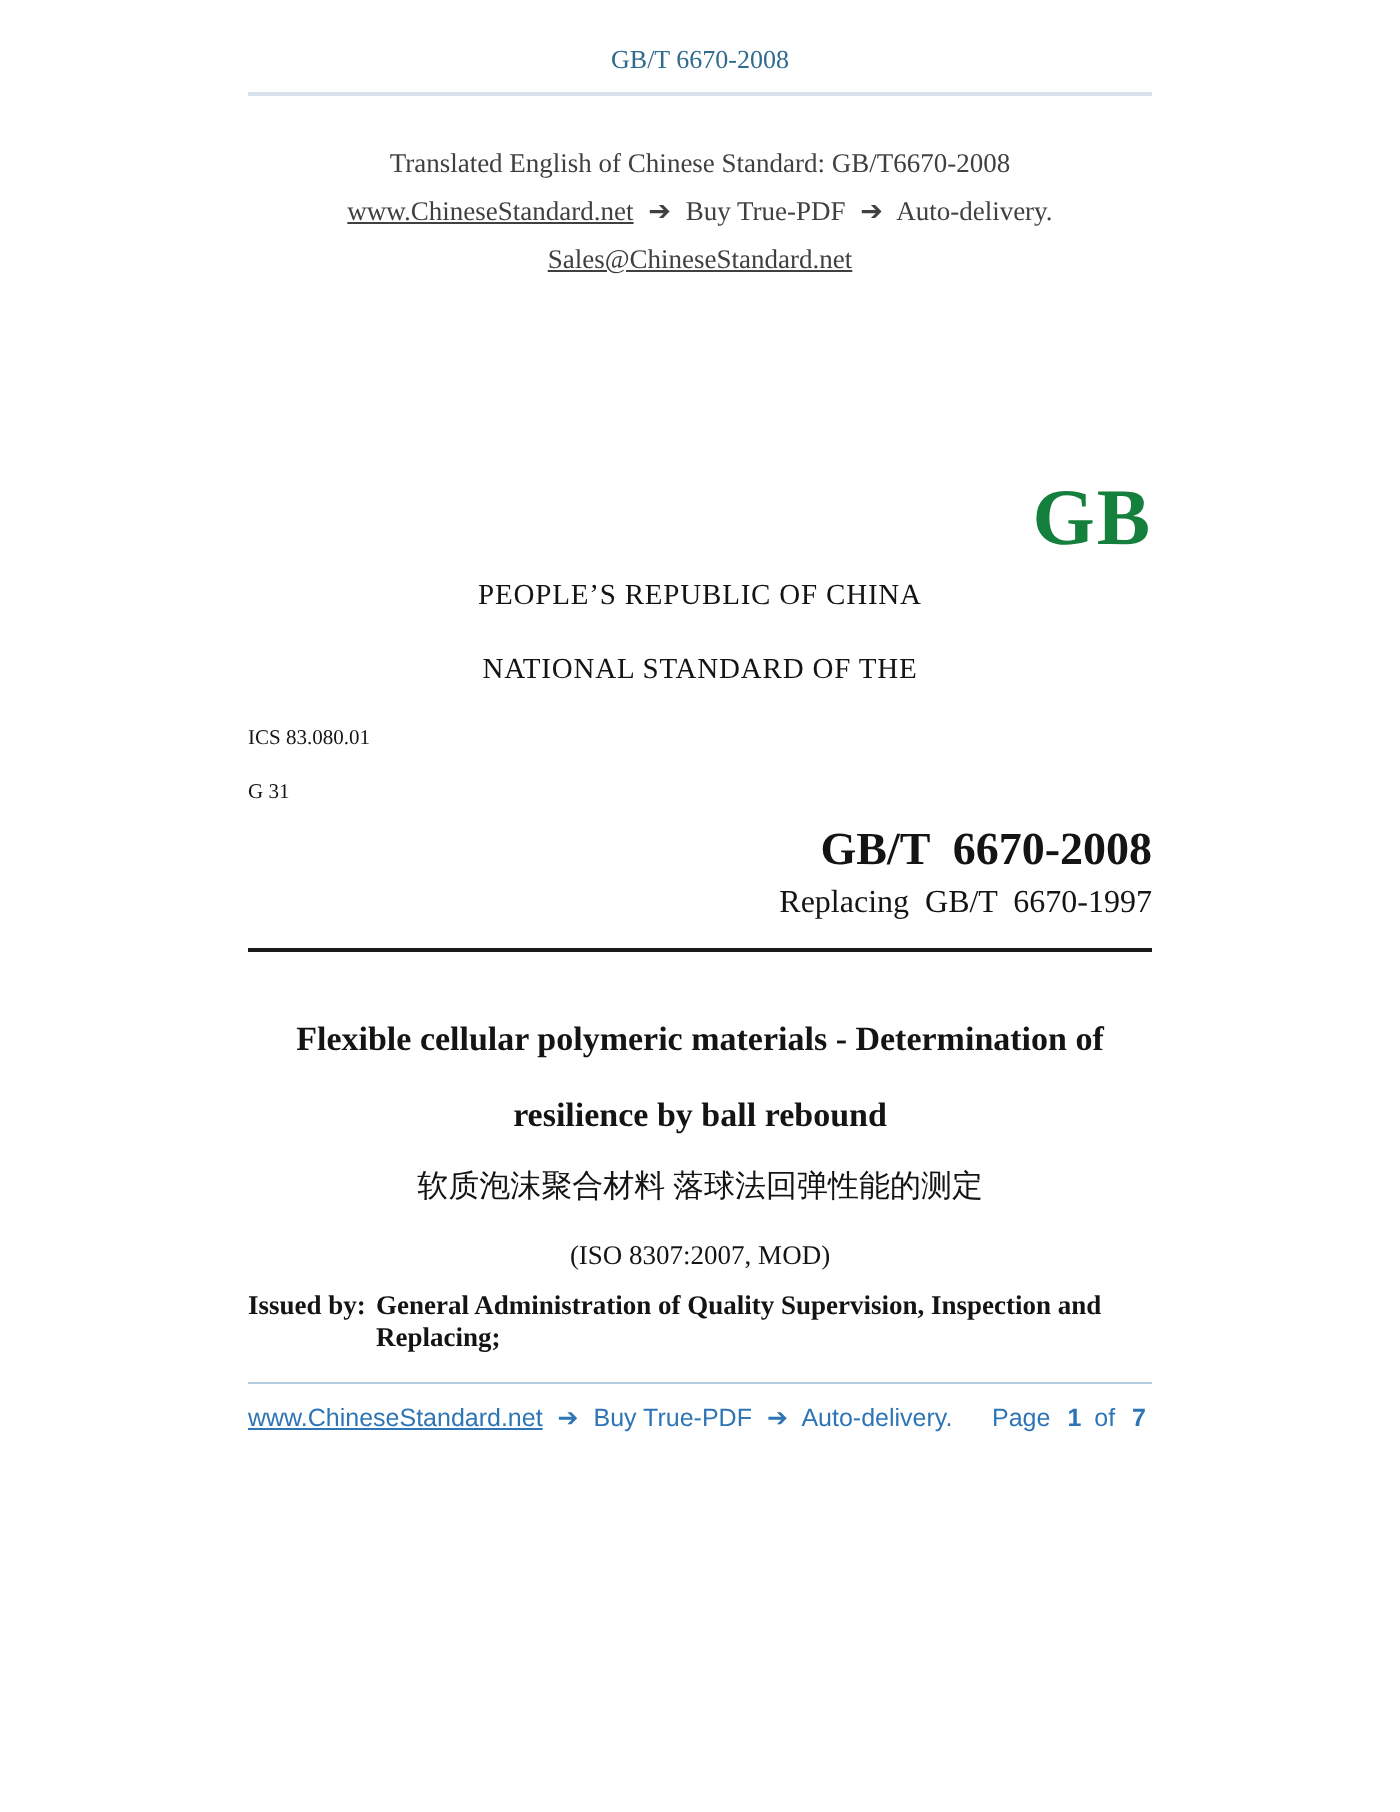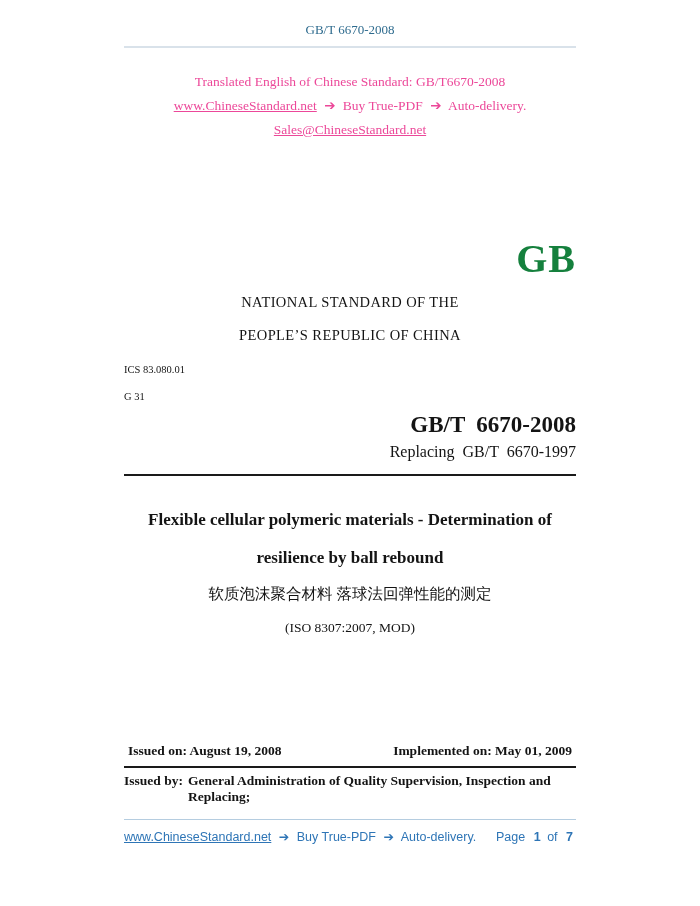--- a/index.html
+++ b/index.html
@@ -17,21 +17,21 @@
 
   
   .doc-number {
     padding-top:22px;
     text-align:center;
     font-size:13px;
     line-height:16px;
     color:#2e6b8e;
   }
   .header-rule { margin-top:8px; border-bottom:2px solid #d9e2ea; }
-  .translated-block { margin-top:22px; text-align:center; color:#ec4899; font-size:13.5px; }
+  .translated-block { margin-top:22px; text-align:center; color:#404040; font-size:13.5px; }
   .t-line { line-height:24px; white-space:nowrap; }
   .link { text-decoration:underline; cursor:pointer; }
   .arrow { margin:0 4px; }
 
   
   .gb-logo {
     margin-top:94px;
     text-align:right;
     font-size:40px;
     line-height:46px;
@@ -130,39 +130,35 @@
         <span>Buy True-PDF</span>
         <span class="arrow">➔</span>
         <span>Auto-delivery.</span>
       </div>
       <div class="t-line">
         <span class="link">Sales@ChineseStandard.net</span>
       </div>
     </div>
 
     <div class="gb-logo">GB</div>
+    <div class="org-line">PEOPLE’S REPUBLIC OF CHINA</div>
     <div class="org-line org-first">NATIONAL STANDARD OF THE</div>
-    <div class="org-line">PEOPLE’S REPUBLIC OF CHINA</div>
 
     <div class="ics-line ics-first">ICS 83.080.01</div>
     <div class="ics-line">G 31</div>
 
     <div class="std-number">GB/T  6670-2008</div>
     <div class="replacing">Replacing  GB/T  6670-1997</div>
     <div class="black-rule"></div>
 
     <div class="title-en title-en1">Flexible cellular polymeric materials - Determination of</div>
     <div class="title-en title-en2">resilience by ball rebound</div>
     <div class="title-zh">软质泡沫聚合材料 落球法回弹性能的测定</div>
     <div class="title-iso">(ISO 8307:2007, MOD)</div>
 
-    <div class="issue-row">
-      <span>Issued on: August 19, 2008</span>
-      <span>Implemented on: May 01, 2009</span>
-    </div>
 
     <div class="issued-by">
       <span class="issued-by-label">Issued by:</span>
       <div class="issuer-lines">
         <div>General Administration of Quality Supervision, Inspection and</div>
         <div>Replacing;</div>
       </div>
     </div>
 
     <div class="footer-rule"></div>

